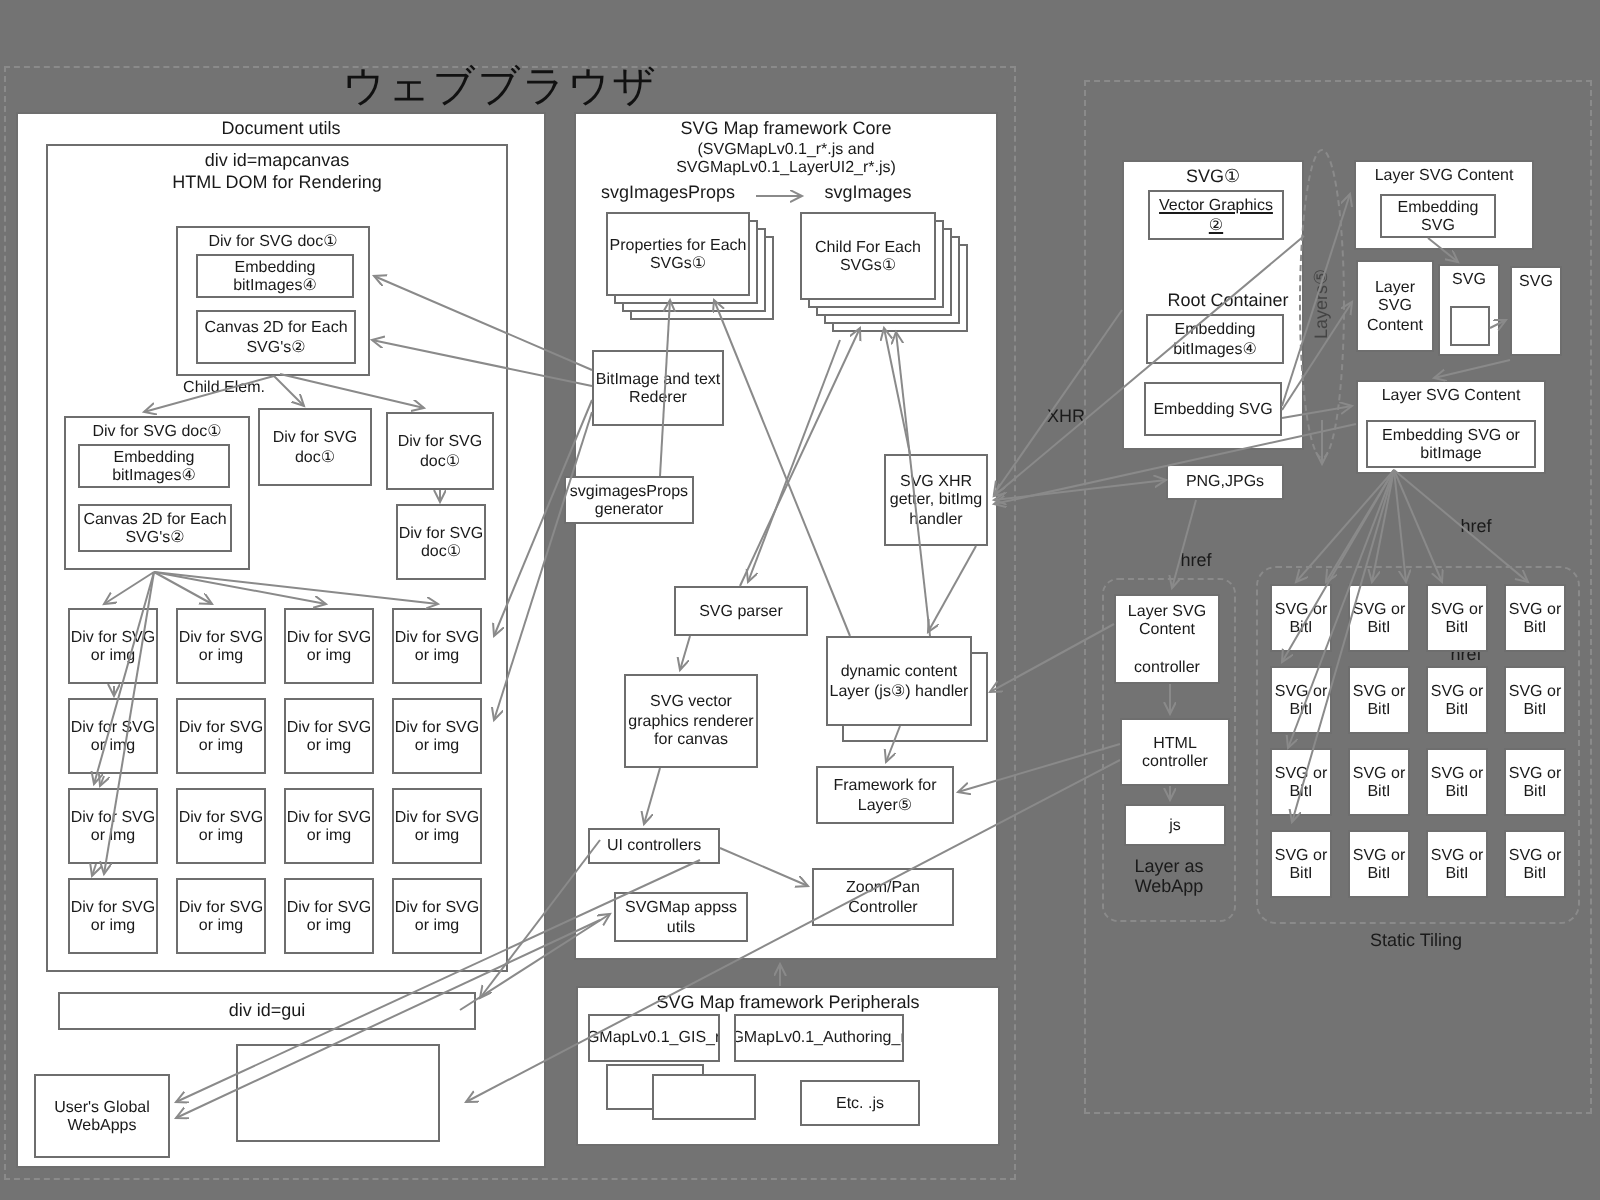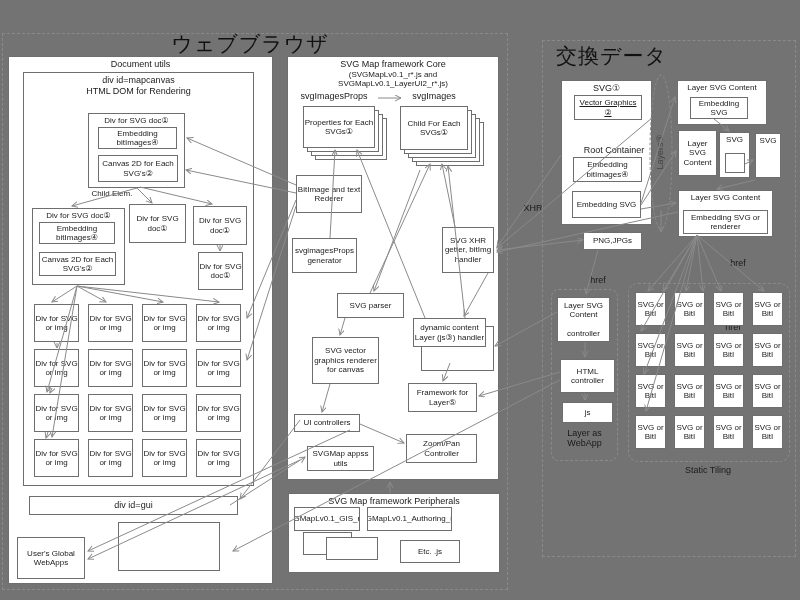--- a/index.html
+++ b/index.html
@@ -24,21 +24,20 @@
   .f9{font-size:9px;}
 </style>
 </head>
 <body>
 
 <div id="canvas">
 
   <div class="dash" style="left:2px;top:33px;width:506px;height:557px;"></div>
   <div class="dash" style="left:542px;top:40px;width:254px;height:517px;"></div>
   <div class="lbl jp" style="left:140px;top:32px;width:220px;">ウェブブラウザ</div>
-  <div class="lbl jp" style="left:556px;top:44px;width:140px;text-align:left;">交換データ</div>
 
   <div class="bt f9" style="left:8px;top:56px;width:265px;height:528px;">
     <span>Document utils</span>
   </div>
   <div class="bt f9" style="left:23px;top:72px;width:231px;height:414px;">
     <span>div id=mapcanvas</span>
     <span>HTML DOM for Rendering</span>
   </div>
 
   <div class="bt" style="left:88px;top:113px;width:97px;height:75px;">
@@ -123,34 +122,34 @@
   <div class="sheet" style="left:412px;top:118px;width:68px;height:44px;"></div>
   <div class="sheet" style="left:408px;top:114px;width:68px;height:44px;"></div>
   <div class="sheet" style="left:404px;top:110px;width:68px;height:44px;"></div>
   <div class="bx" style="left:400px;top:106px;width:68px;height:44px;">
     <span>Child For Each SVGs①</span>
   </div>
 
   <div class="bx" style="left:296px;top:175px;width:66px;height:38px;">
     <span>BitImage and text Rederer</span>
   </div>
-  <div class="bx" style="left:292px;top:238px;width:65px;height:35px;">
+  <div class="bx" style="left:282px;top:238px;width:65px;height:24px;">
     <span>svgimagesProps generator</span>
   </div>
   <div class="bx" style="left:337px;top:293px;width:67px;height:25px;">
     <span>SVG parser</span>
   </div>
   <div class="bx" style="left:312px;top:337px;width:67px;height:47px;">
     <span>SVG vector graphics renderer for canvas</span>
   </div>
   <div class="bx" style="left:442px;top:227px;width:52px;height:46px;">
     <span>SVG XHR getter, bitImg handler</span>
   </div>
   <div class="sheet" style="left:421px;top:326px;width:73px;height:45px;"></div>
-  <div class="bx" style="left:413px;top:318px;width:73px;height:29px;">
+  <div class="bx" style="left:413px;top:318px;width:73px;height:45px;">
     <span>dynamic content Layer (js③) handler</span>
   </div>
   <div class="bx" style="left:408px;top:383px;width:69px;height:29px;">
     <span>Framework for Layer⑤</span>
   </div>
   <div class="bx" style="left:294px;top:414px;width:66px;height:18px;">
     <span>UI controllers</span>
   </div>
   <div class="bx" style="left:307px;top:446px;width:67px;height:25px;">
     <span>SVGMap appss utils</span>
@@ -201,21 +200,21 @@
     <span>SVG</span>
   </div>
   <div class="sheet" style="left:725px;top:153px;width:20px;height:20px;"></div>
   <div class="bt" style="left:755px;top:133px;width:26px;height:45px;">
     <span>SVG</span>
   </div>
   <div class="bt" style="left:678px;top:190px;width:95px;height:47px;">
     <span>Layer SVG Content</span>
   </div>
   <div class="bx" style="left:683px;top:210px;width:85px;height:24px;">
-    <span>Embedding SVG or renderer</span>
+    <span>Embedding SVG or bitImage</span>
   </div>
   <div class="bx" style="left:583px;top:232px;width:59px;height:18px;">
     <span>PNG,JPGs</span>
   </div>
 
   <div class="lbl f9" style="left:518px;top:204px;width:30px;">XHR</div>
   <div class="lbl f9" style="left:586px;top:276px;width:24px;">href</div>
   <div class="lbl f9" style="left:726px;top:259px;width:24px;">href</div>
   <div class="lbl f9" style="left:721px;top:323px;width:24px;">href</div>
 

